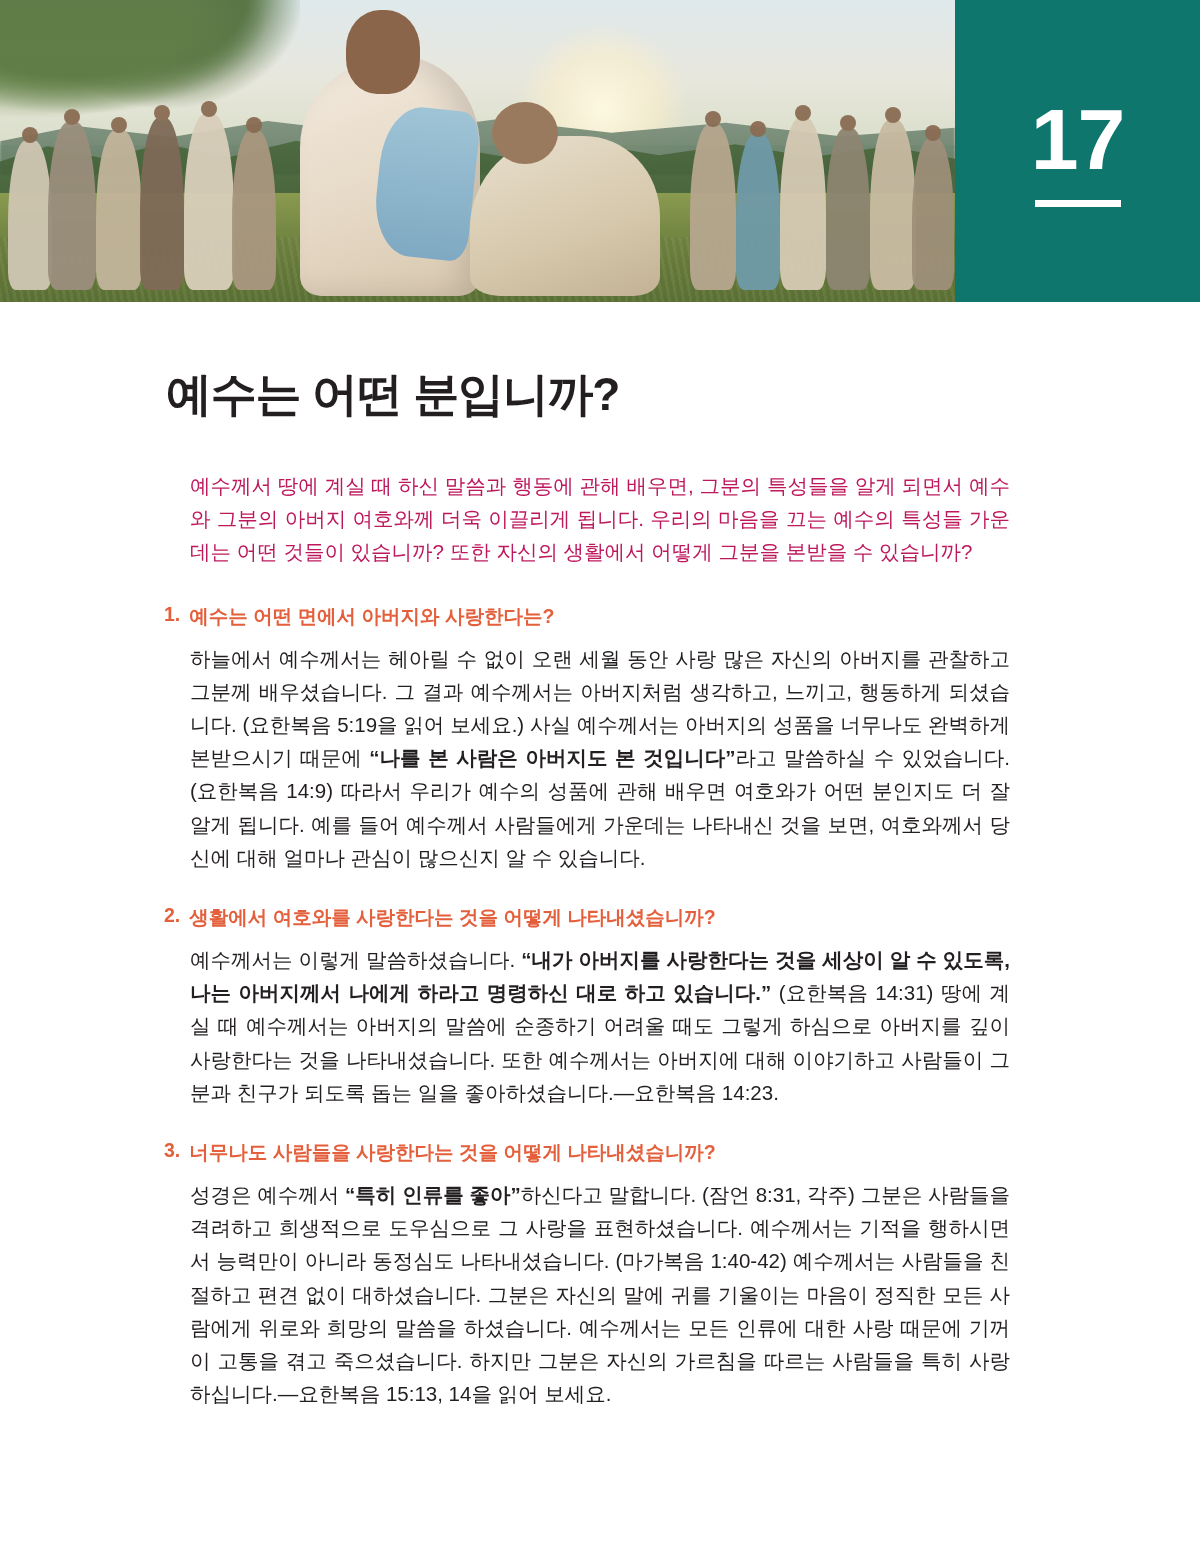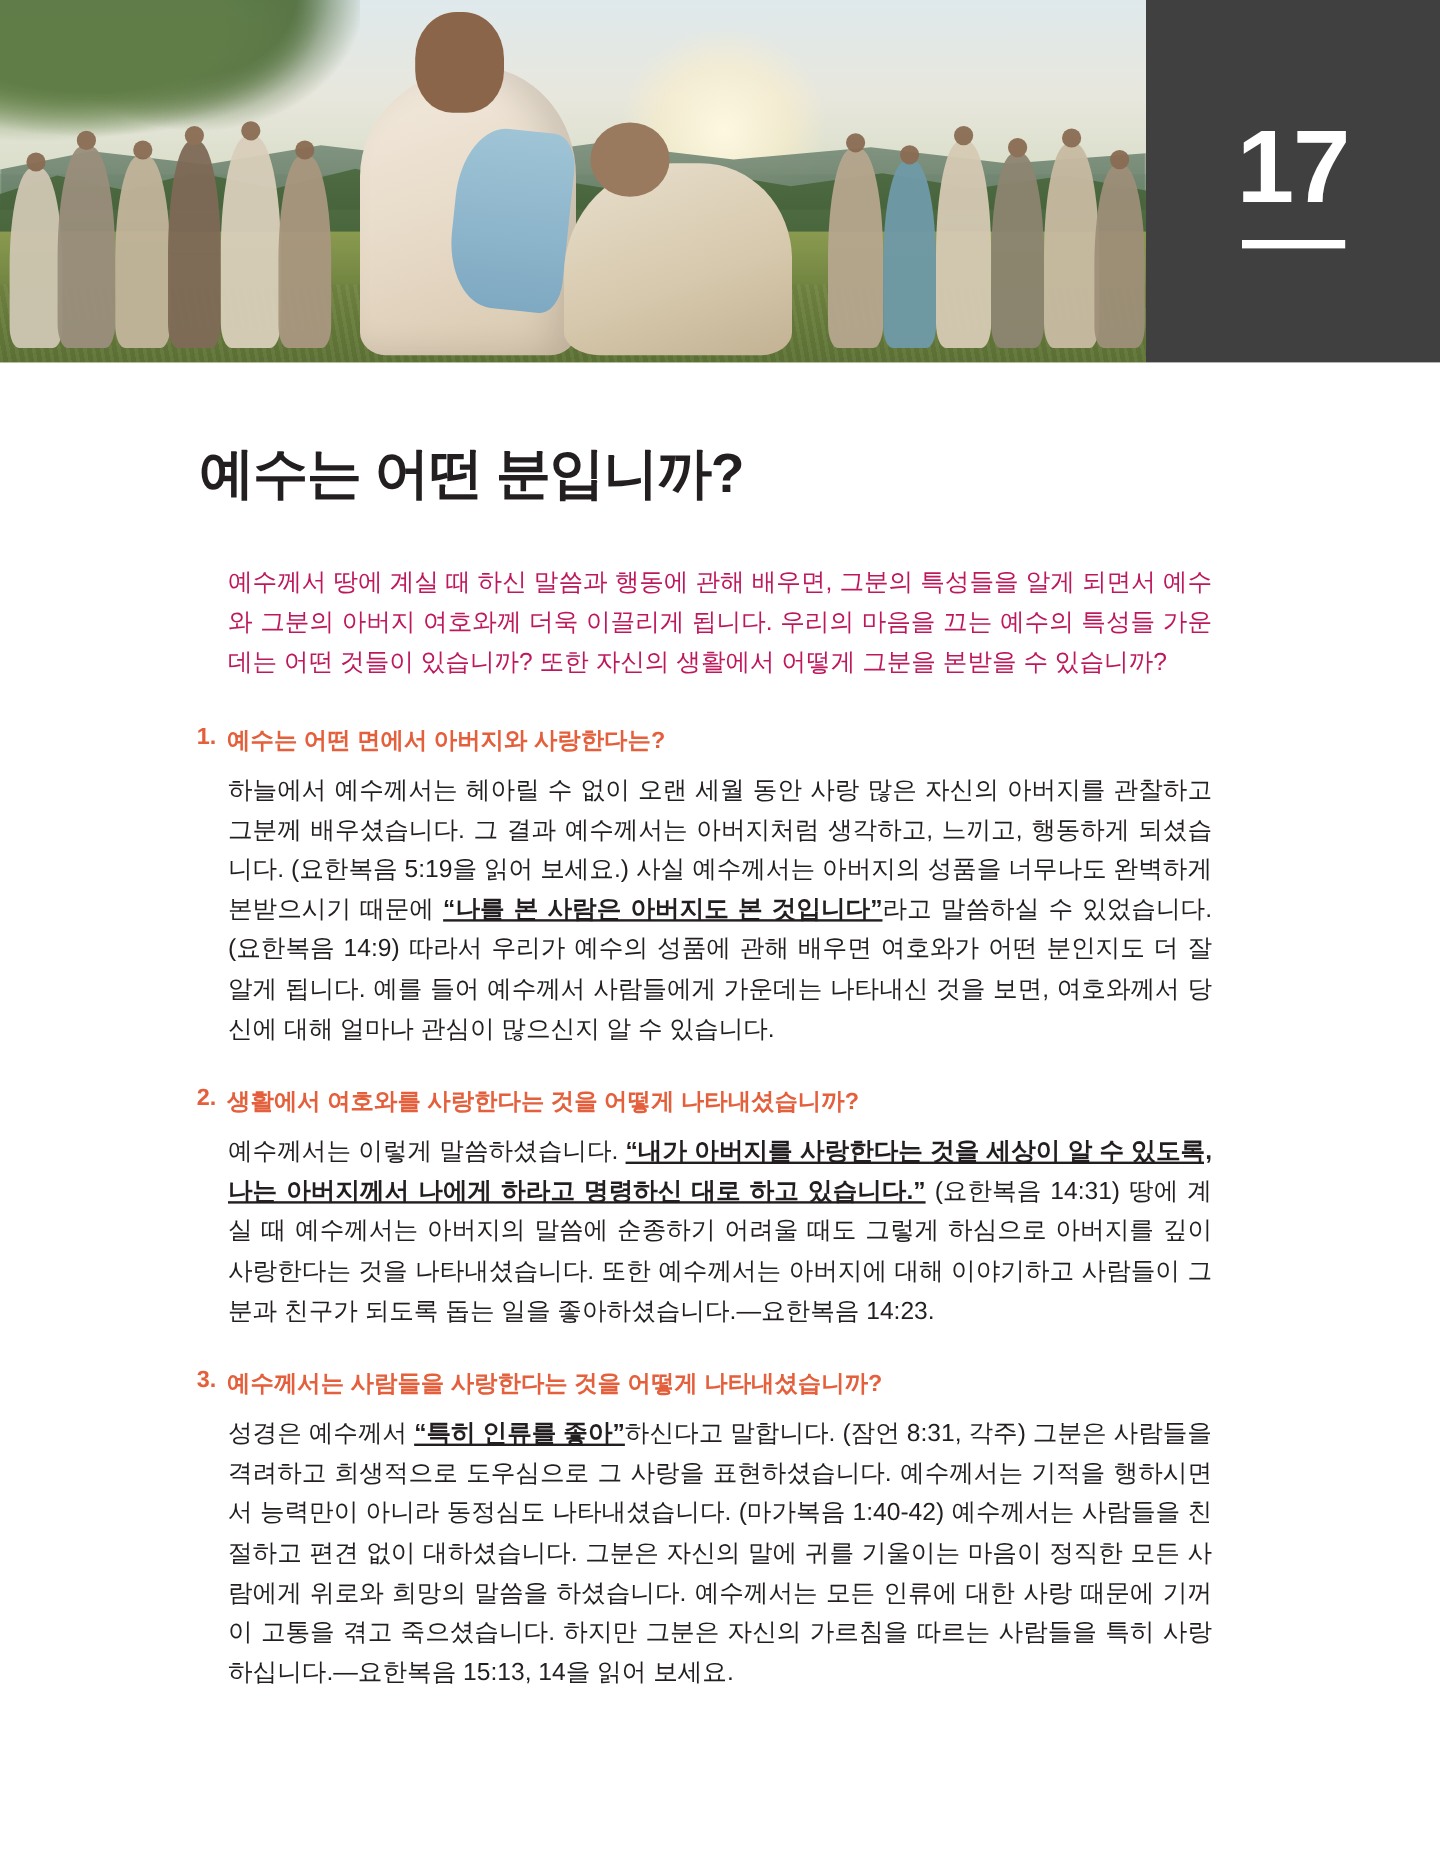--- a/index.html
+++ b/index.html
@@ -116,21 +116,21 @@
   }
   .kneeling-man:before {
     content: "";
     position: absolute; left: 22px; top: -34px;
     width: 66px; height: 62px; border-radius: 50%;
     background: #9a7a5e;
   }
   .banner-number {
     width: 245px;
     height: 302px;
-    background: #404040;
+    background: #0f766e;
     display: flex;
     flex-direction: column;
     align-items: center;
     justify-content: center;
   }
   .banner-number .num {
     color: #ffffff;
     font-size: 86px;
     font-weight: 700;
     line-height: 1;
@@ -180,21 +180,21 @@
     font-weight: 700;
   }
   .qa-body {
     margin: 12px 190px 0 190px;
     font-size: 20.5px;
     line-height: 1.62;
     text-align: justify;
     color: #231f20;
   }
   .qa + .qa { margin-top: 30px; }
-  b { font-weight: 700; text-decoration: underline; }
+  b { font-weight: 700; }
 </style>
 </head>
 <body>
 
 <div class="banner">
 
   <div class="banner-image">
     <div class="bi-sky"></div>
     <div class="bi-sun"></div>
     <div class="bi-hills"></div>
@@ -266,18 +266,18 @@
       <div class="qa">
         <div class="qa-heading">
           <span class="qa-num">2.</span>
           <span>생활에서 여호와를 사랑한다는 것을 어떻게 나타내셨습니까?</span>
         </div>
         <p class="qa-body"><span>예수께서는 이렇게 말씀하셨습니다. </span><b>“내가 아버지를 사랑한다는 것을 세상이 알 수 있도록, 나는 아버지께서 나에게 하라고 명령하신 대로 하고 있습니다.”</b><span> (요한복음 14:31) 땅에 계실 때 예수께서는 아버지의 말씀에 순종하기 어려울 때도 그렇게 하심으로 아버지를 깊이 사랑한다는 것을 나타내셨습니다. 또한 예수께서는 아버지에 대해 이야기하고 사람들이 그분과 친구가 되도록 돕는 일을 좋아하셨습니다.—요한복음 14:23.</span></p>
       </div>
       <div class="qa">
         <div class="qa-heading">
           <span class="qa-num">3.</span>
-          <span>예수께서는 사람들을 사랑한다는 것을 어떻게 나타내셨습니까?</span>
+          <span>너무나도 사람들을 사랑한다는 것을 어떻게 나타내셨습니까?</span>
         </div>
         <p class="qa-body"><span>성경은 예수께서 </span><b>“특히 인류를 좋아”</b><span>하신다고 말합니다. (잠언 8:31, 각주) 그분은 사람들을 격려하고 희생적으로 도우심으로 그 사랑을 표현하셨습니다. 예수께서는 기적을 행하시면서 능력만이 아니라 동정심도 나타내셨습니다. (마가복음 1:40-42) 예수께서는 사람들을 친절하고 편견 없이 대하셨습니다. 그분은 자신의 말에 귀를 기울이는 마음이 정직한 모든 사람에게 위로와 희망의 말씀을 하셨습니다. 예수께서는 모든 인류에 대한 사랑 때문에 기꺼이 고통을 겪고 죽으셨습니다. 하지만 그분은 자신의 가르침을 따르는 사람들을 특히 사랑하십니다.—요한복음 15:13, 14을 읽어 보세요.</span></p>
       </div>
     </div>
 </div>
 
 </body></html>

